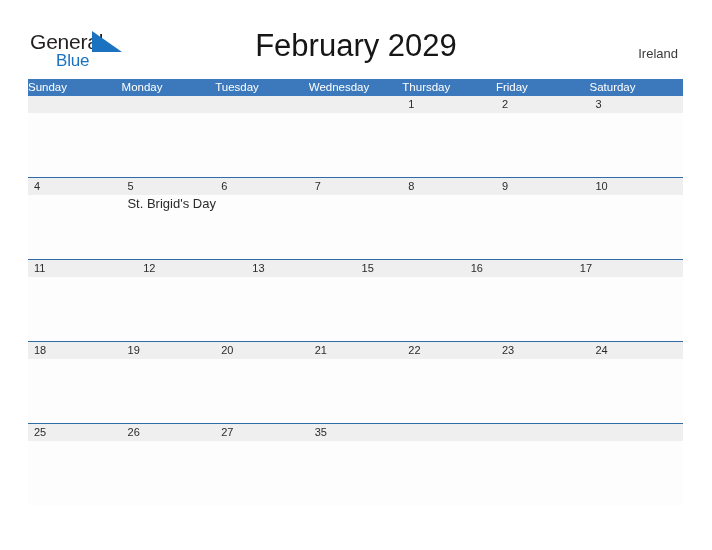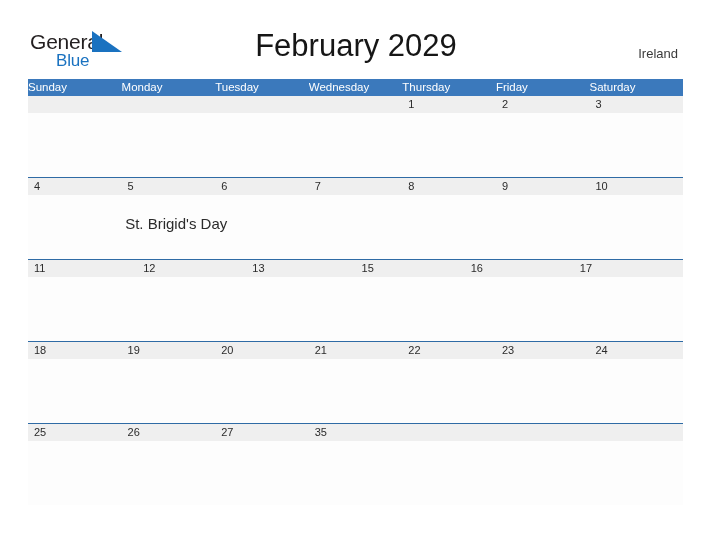--- a/index.html
+++ b/index.html
@@ -143,26 +143,25 @@
     width: 655px;
     height: 64px;
   }
   .event-cell {
     flex: 1 1 0;
     box-sizing: border-box;
     padding-left: 6px;
     padding-top: 3px;
   }
   .event-text {
-    font-size: 15px;
+    font-size: 13px;
     color: #2b2b2b;
     line-height: 12px;
     display: block;
     white-space: nowrap;
-    margin-top: 20px;
   }
 </style>
 </head>
 <body>
 
 <div class="page-header">
 
   <div class="logo">
     <span class="logo-general">General</span>
     <span class="logo-flag">

